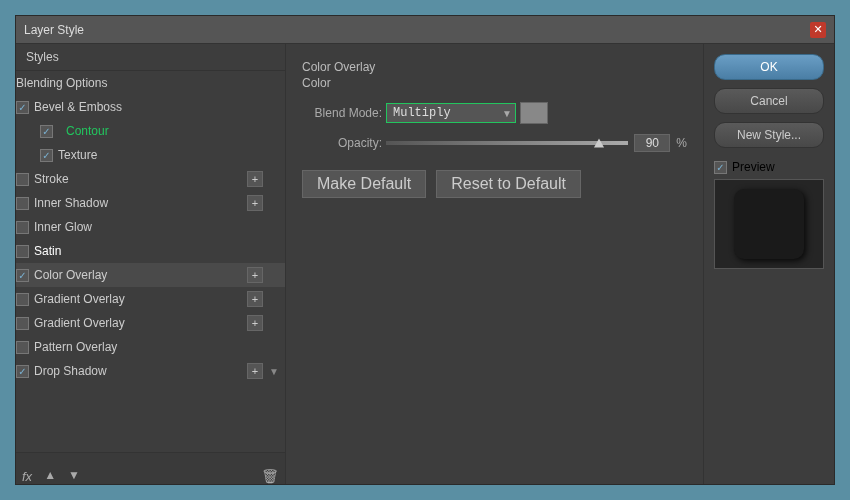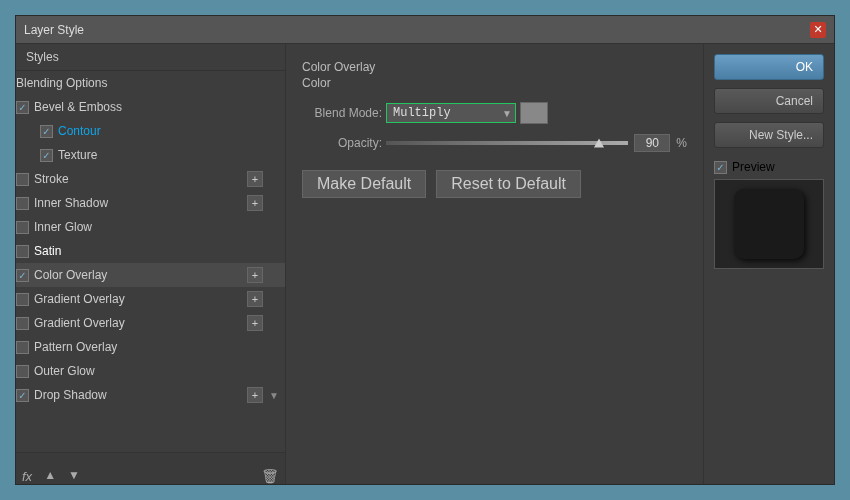--- a/index.html
+++ b/index.html
@@ -276,25 +276,25 @@
       align-items: center;
       padding: 10px 8px;
       background: #3d3d3d;
       gap: 8px;
     }
     .action-btn {
       width: 110px;
       padding: 5px 10px;
       background: linear-gradient(to bottom, #5a5a5a, #484848);
       border: 1px solid #333;
-      border-radius: 3px;
+      border-radius: 11px;
       color: #ccc;
       cursor: pointer;
       font-size: 12px;
-      text-align: right;
+      text-align: center;
     }
     .action-btn.primary {
       background: linear-gradient(to bottom, #6a9ec5, #4a7ea5);
       border: 1px solid #3a6a8a;
       color: #fff;
     }
     .preview-section {
       margin-top: 4px;
       width: 110px;
     }
@@ -342,21 +342,21 @@
           </div>
           <div class="style-item">
             <div class="checkbox-wrap">
         <div class="cb checked"></div>
         <span style="color:#ccc;font-size:12px;">Bevel &amp; Emboss</span>
       </div>
           </div>
           <div class="style-item indent1">
             <div class="checkbox-wrap">
         <div class="cb checked"></div>
-        <span style="color:#0ea5e9;font-size:12px;">Contour</span>
+        <span style="color:#22c55e;font-size:12px;margin-left:8px;">Contour</span>
       </div>
           </div>
           <div class="style-item indent1">
             <div class="checkbox-wrap">
         <div class="cb checked"></div>
         <span style="color:#ccc;font-size:12px;">Texture</span>
       </div>
           </div>
           <div class="style-item">
             <div class="checkbox-wrap">
@@ -402,26 +402,20 @@
             <div class="checkbox-wrap">
         <div class="cb"></div>
         <span style="color:#ccc;font-size:12px;">Gradient Overlay</span>
       </div>
             <div class="plus-btn">+</div>
           </div>
           <div class="style-item">
             <div class="checkbox-wrap">
         <div class="cb"></div>
         <span style="color:#ccc;font-size:12px;">Pattern Overlay</span>
-      </div>
-          </div>
-          <div class="style-item">
-            <div class="checkbox-wrap">
-        <div class="cb"></div>
-        <span style="color:#ccc;font-size:12px;">Outer Glow</span>
       </div>
           </div>
           <div class="style-item">
             <div class="checkbox-wrap">
         <div class="cb checked"></div>
         <span style="color:#ccc;font-size:12px;">Drop Shadow</span>
       </div>
             <div class="plus-btn">+</div>
             <div class="scroll-indicator">▼</div>
           </div>

